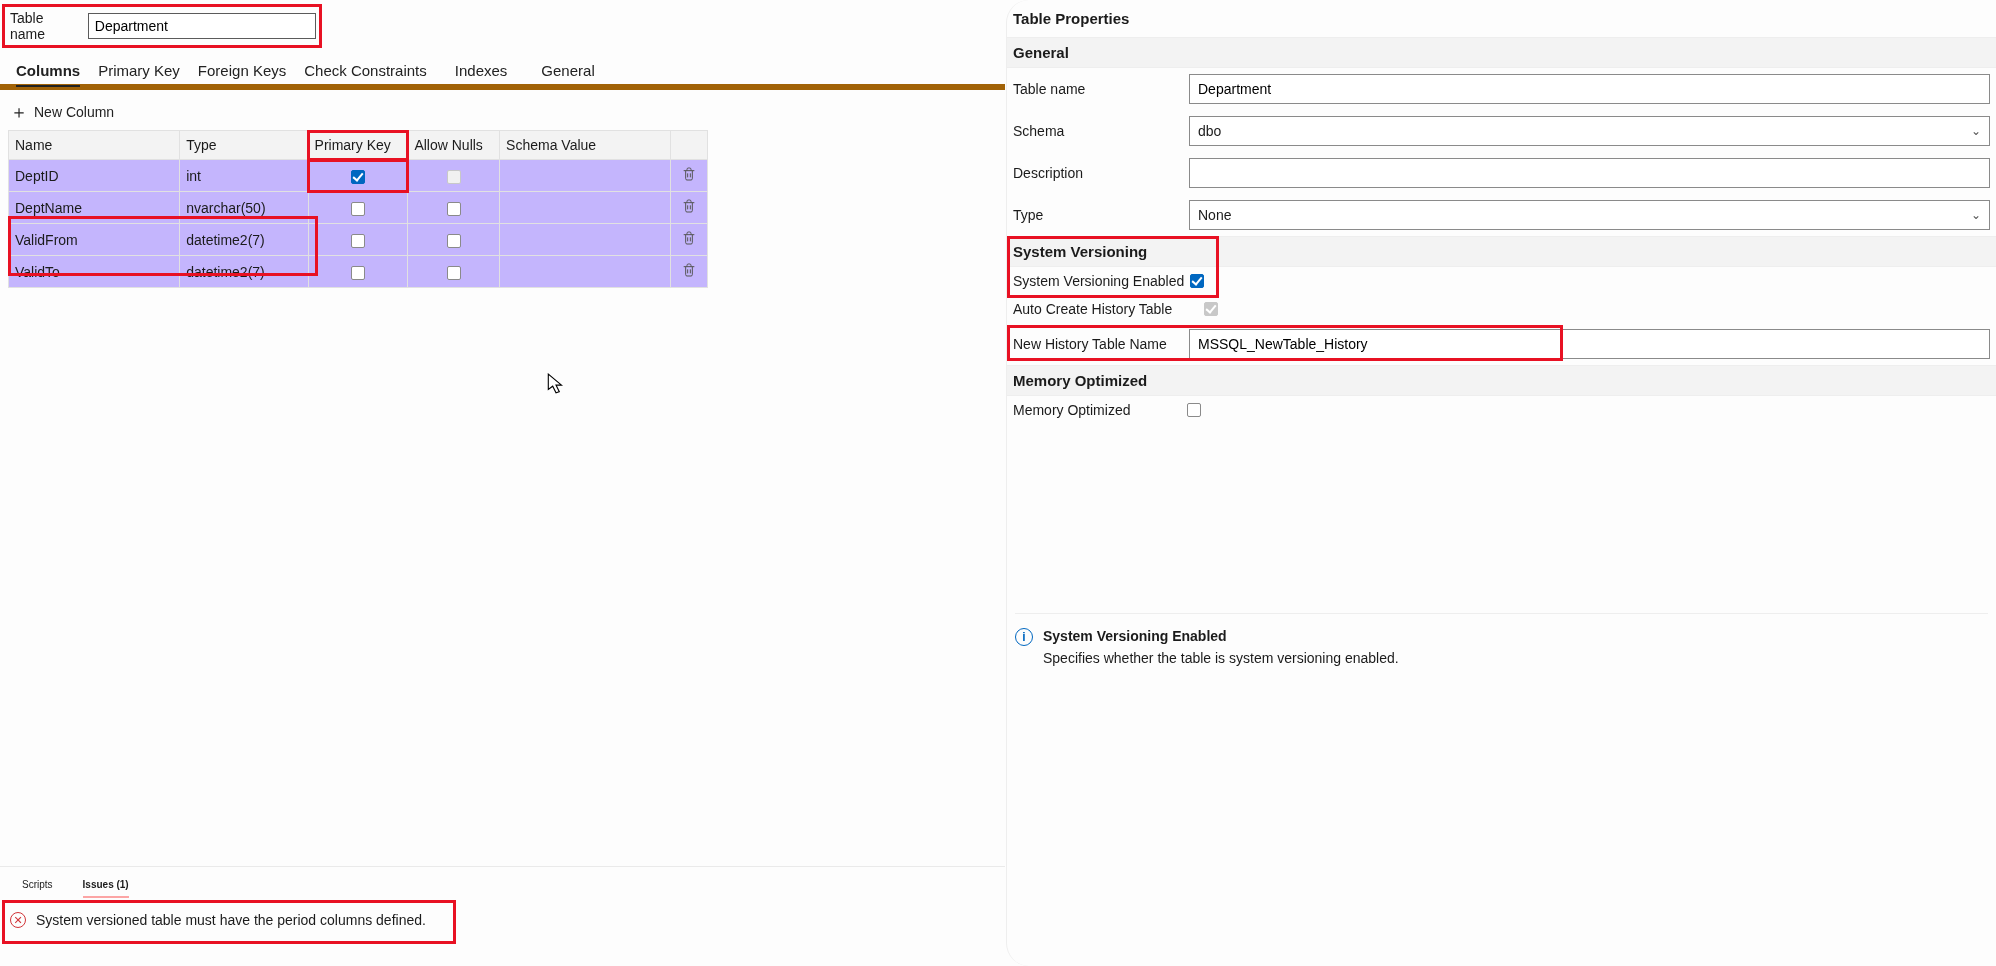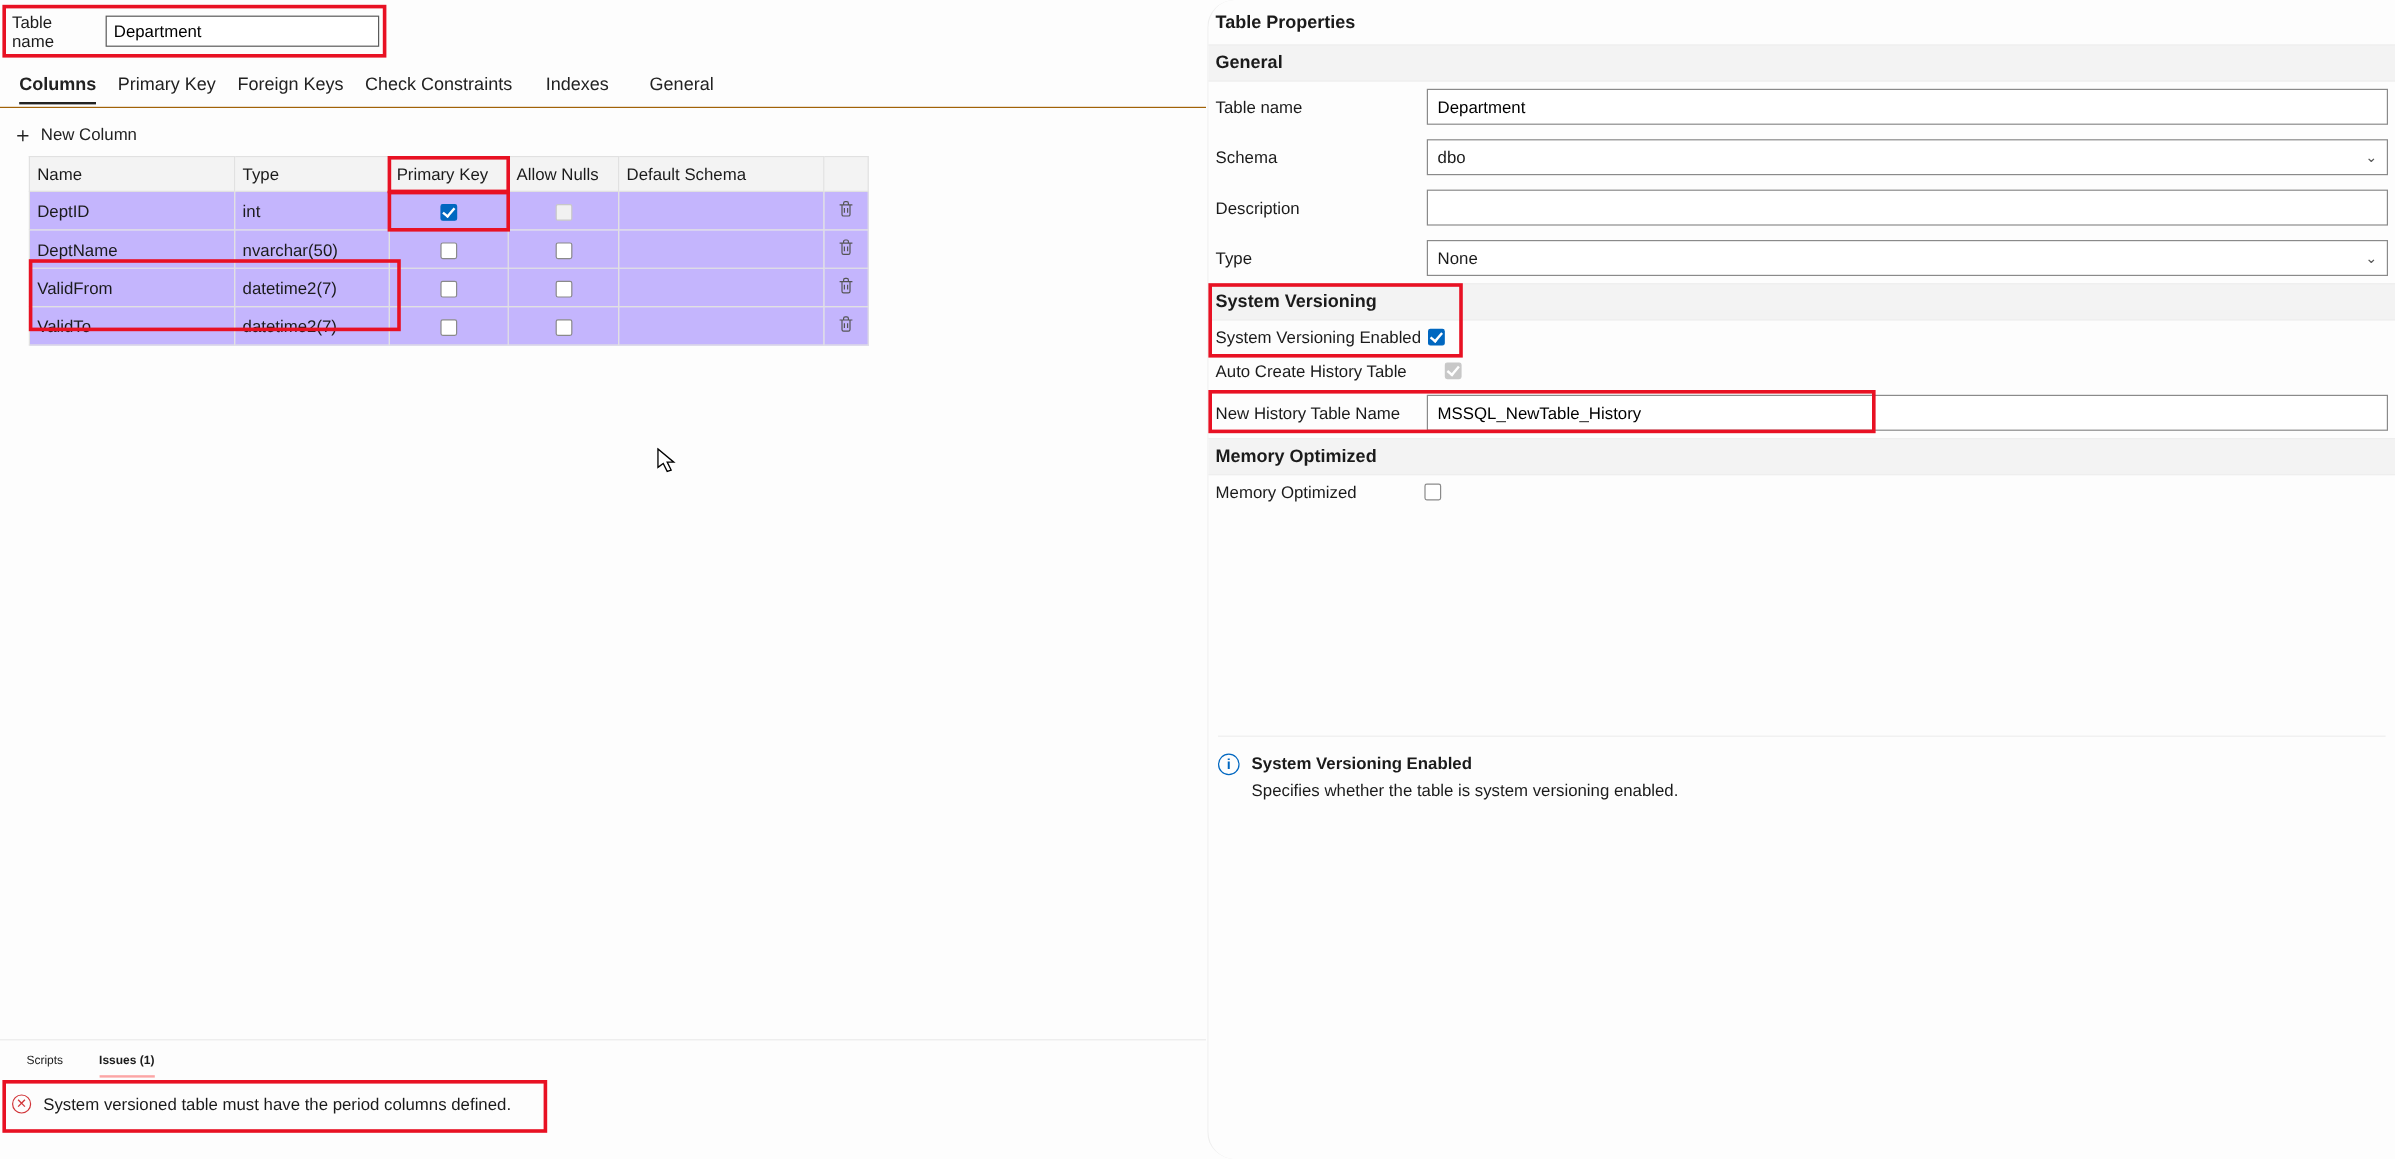--- a/index.html
+++ b/index.html
@@ -35,21 +35,21 @@
   .top-name-label { font-size: 14px; margin-right: 6px; }
   .top-name-input {
     width: 230px; height: 26px;
     border: 1px solid #5b5b5b; padding: 2px 6px;
     font-size: 14px;
   }
   .hl-red { outline: 3px solid #e81123; outline-offset: 1px; }
   .tabs {
     display: flex; gap: 18px;
     padding: 4px 0 0 16px;
-    border-bottom: 1px solid #a16207;
+    border-bottom: 6px solid #a16207;
     height: 36px;
     align-items: flex-start;
   }
   .tab {
     padding: 4px 0 6px 0;
     font-size: 15px;
     color: #222;
     cursor: pointer;
   }
   .tab.active {
@@ -177,29 +177,29 @@
     <div class="tab">Check Constraints</div>
     <div class="tab" style="margin-left:10px;">Indexes</div>
     <div class="tab" style="margin-left:16px;">General</div>
   </div>
 
   <div class="new-col-row">
     <span class="plus-icon">＋</span>
     <span>New Column</span>
   </div>
 
-  <div style="position:relative;margin-left:16px;">
+  <div style="position:relative;">
     <table class="cols">
       <thead>
         <tr>
           <th style="width:168px;">Name</th>
           <th style="width:126px;">Type</th>
           <th style="width:98px;" class="pk th-hl">Primary Key</th>
           <th style="width:90px;">Allow Nulls</th>
-          <th style="width:168px;">Default Schema</th>
+          <th style="width:168px;">Schema Value</th>
           <th style="width:36px;"></th>
         </tr>
       </thead>
       <tbody>
         <tr>
           <td>DeptID</td>
           <td>int</td>
           <td class="center th-hl"><span class="chk checked"></span></td>
           <td class="center"><span class="chk disabled"></span></td>
           <td></td>

